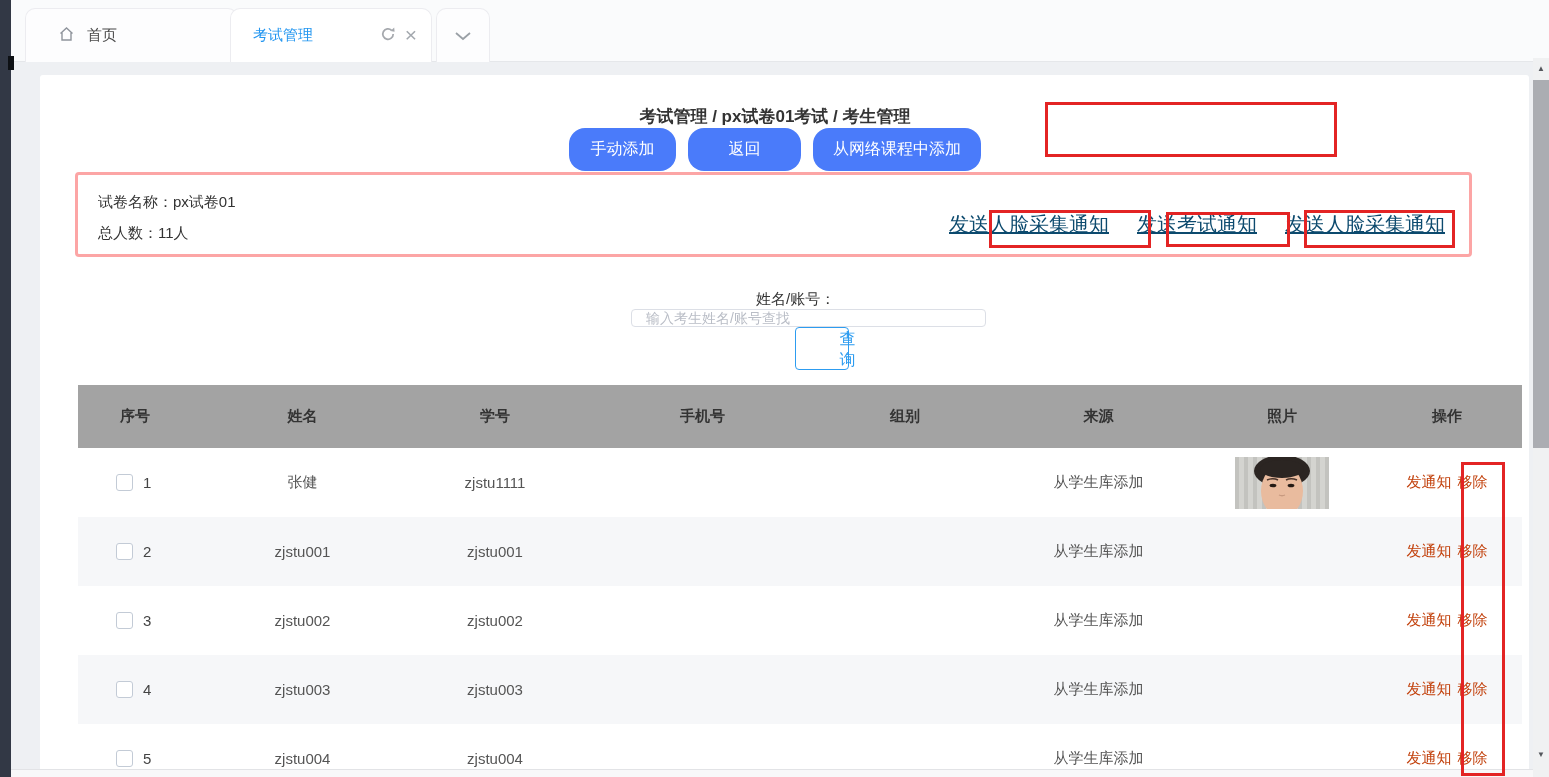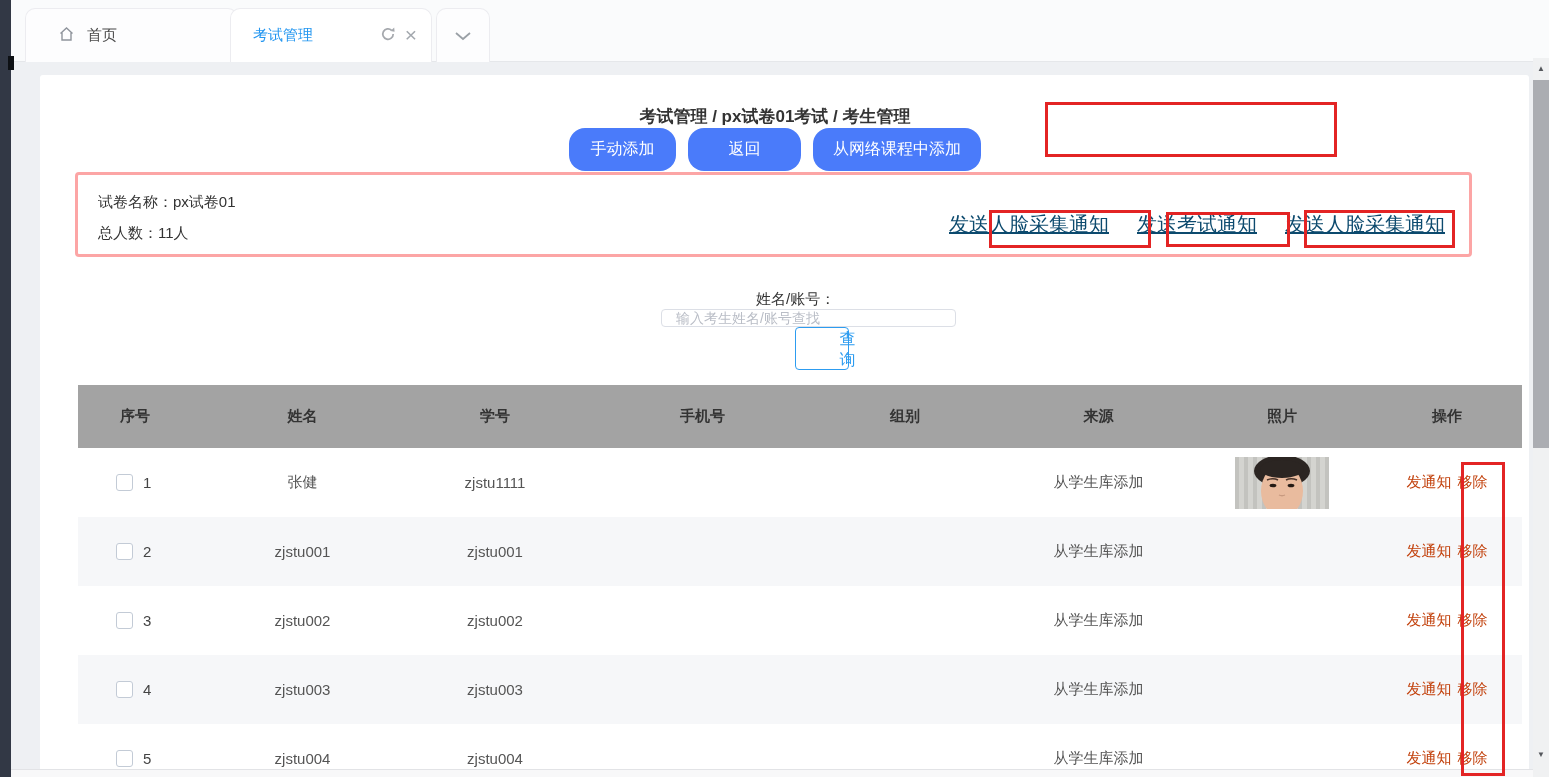--- a/index.html
+++ b/index.html
@@ -44,21 +44,21 @@
   .btn-course { width:168px; }
   .btn-back { width:113px; }
 
   .info-box { margin:22px 57px 0 35px; height:85px; border:3px solid #fca5a5; border-radius:4px; position:relative; padding:11px 0 0 20px; }
   .info-line { font-size:15px; color:#333; line-height:31px; }
   .info-links { position:absolute; right:24px; bottom:16px; display:flex; gap:28px; }
   .info-link { color:#0c4a6e; font-size:20px; text-decoration:underline; cursor:pointer; }
 
   .search-row { margin:33px 0 0 48px; display:flex; align-items:center; height:43px;flex-direction:column; }
   .search-label { font-size:15px; color:#333; width:105px; }
-  .search-input { width:295px; height:42px; border:1px solid #dcdfe6; border-radius:4px; padding:0 14px; font-size:14px; color:#333; outline:none; font-family:inherit; }
+  .search-input { width:355px; height:42px; border:1px solid #dcdfe6; border-radius:4px; padding:0 14px; font-size:14px; color:#333; outline:none; font-family:inherit; }
   .search-input::placeholder { color:#b9bdc6; }
   .search-btn { margin-left:26px; width:54px; height:43px; background:#fff; border:1px solid #2d9cf0; color:#2d9cf0; border-radius:4px; font-size:16px; cursor:pointer; font-family:inherit;padding-left:44px; }
 
   .table { margin:52px 7px 0 38px; width:1444px; }
   .grid8 { display:grid; grid-template-columns:137px 175px 210px 205px 200px 187px 180px 150px; align-items:center; }
   .thead { height:63px; background:#a3a3a3; font-weight:bold; font-size:15px; color:#333; }
   .th { text-align:center; }
   .th-seq { text-align:left; padding-left:42px; }
   .trow { height:69px; font-size:15px; color:#555; background:#fff; }
   .trow.alt { background:#f6f7f9; }

